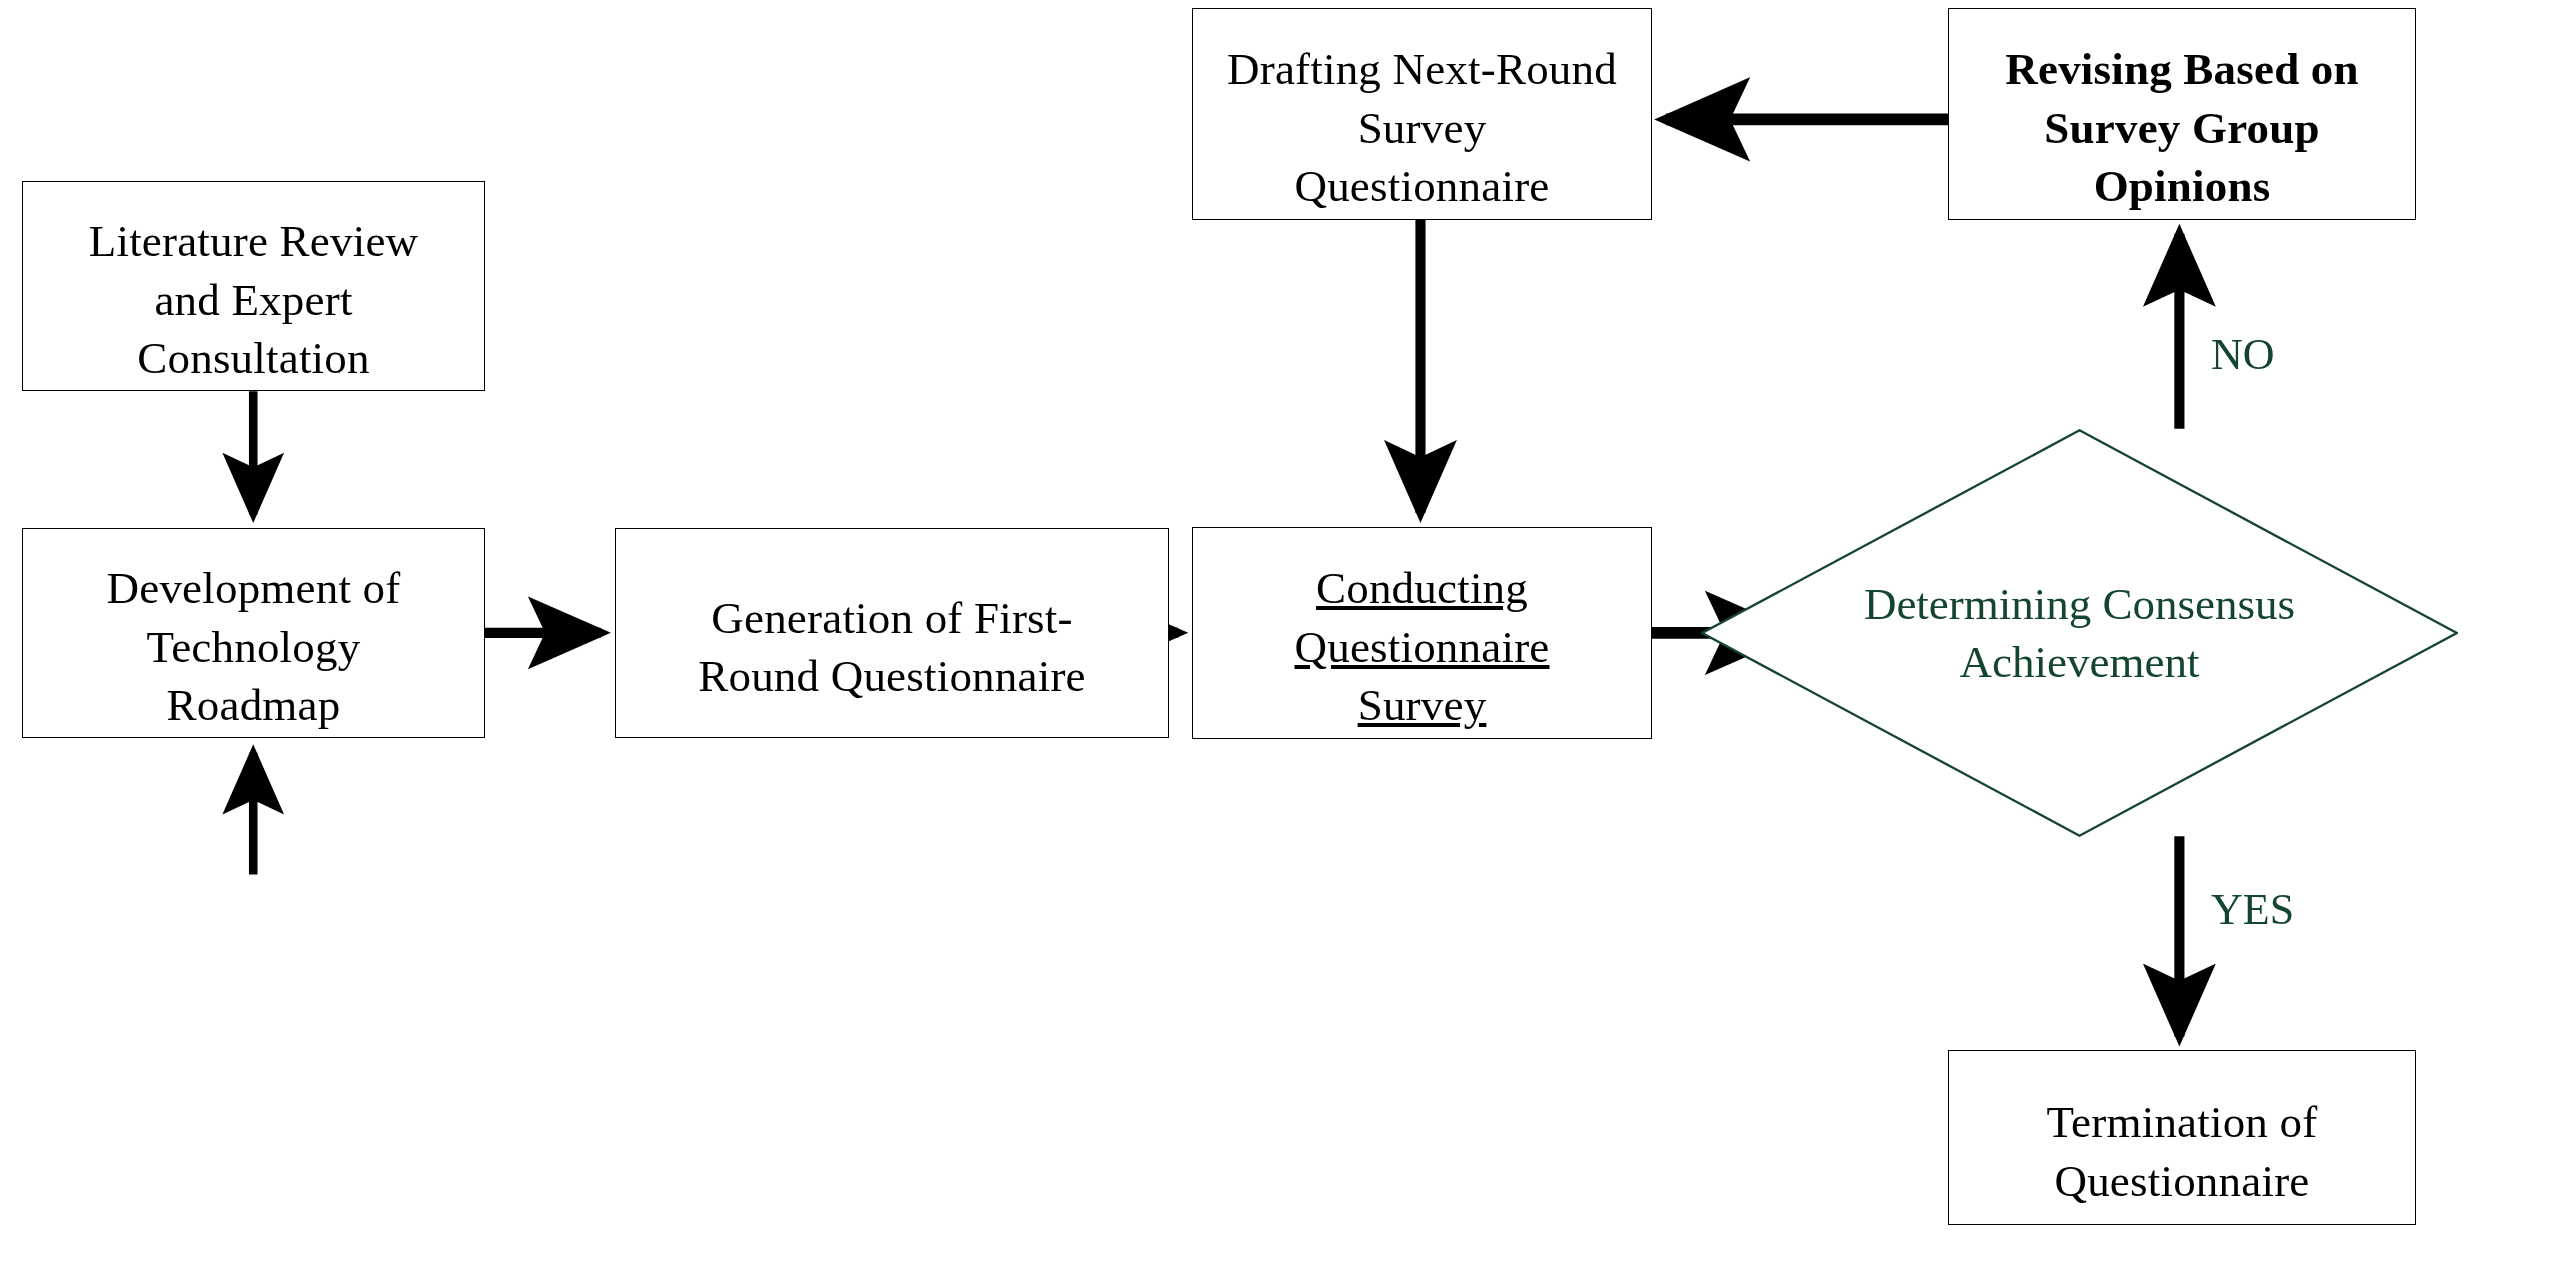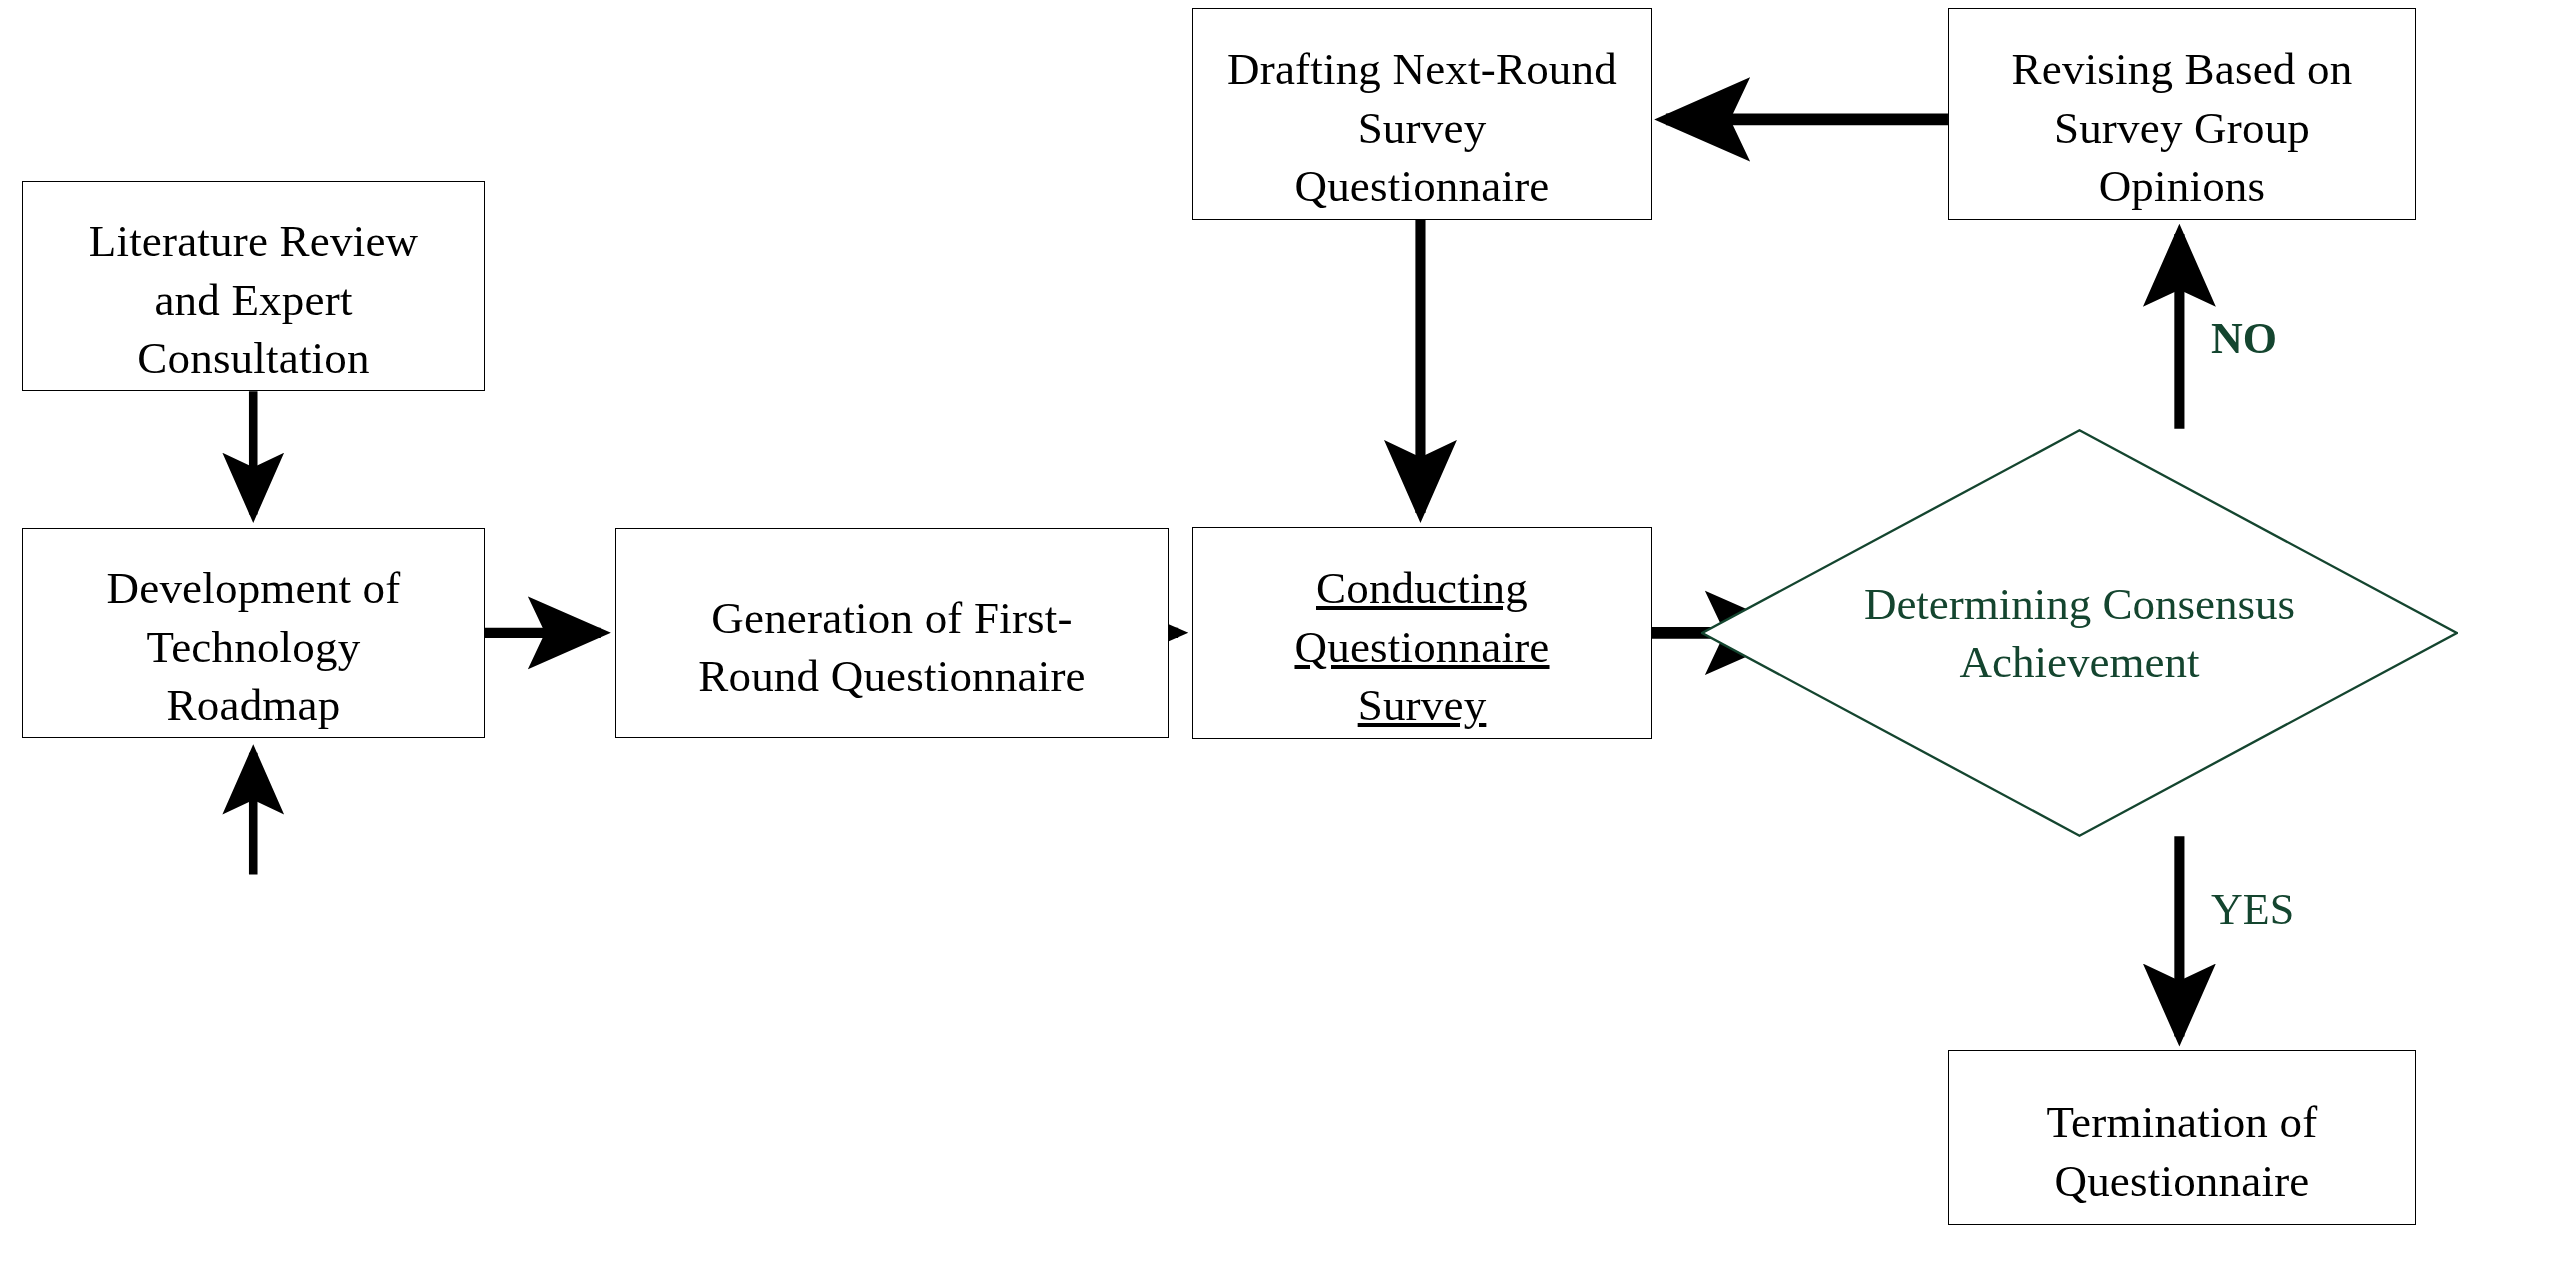--- a/index.html
+++ b/index.html
@@ -147,37 +147,37 @@
 Questionnaire
 Survey</span>
   </div>
 
   <div class="node" style="left:1192px; top:7.8px; width:460px; height:212px;">
     <span class="label">Drafting Next-Round
 Survey
 Questionnaire</span>
   </div>
 
-  <div class="node" style="left:1948px; top:7.8px; width:468px; height:212px;">
+  <div class="node" style="left:1948px; top:7.8px; width:468px; height:212px;font-weight:bold;">
     <span class="label">Revising Based on
 Survey Group
 Opinions</span>
   </div>
 
   <div class="diamond-wrap" style="left:1701px; top:429px; width:757px; height:408px;">
     <svg width="757" height="408" viewBox="0 0 971 523" xmlns="http://www.w3.org/2000/svg">
       <polygon points="485.5,1.5 969.5,261.5 485.5,521.5 1.5,261.5" fill="#ffffff" stroke="#14452f" stroke-width="3"></polygon>
     </svg>
     <span class="diamond-label">Determining Consensus
 Achievement</span>
   </div>
 
   <div class="node" style="left:1948px; top:1050px; width:468px; height:175px;">
     <span class="label">Termination of
 Questionnaire</span>
   </div>
 
-  <div class="edge-label" style="left:2211px; top:317px;font-weight:bold;">NO</div>
+  <div class="edge-label" style="left:2211px; top:333px;">NO</div>
 
   <div class="edge-label" style="left:2211px; top:888px;">YES</div>
 
 </div>
 
 
 </body></html>

